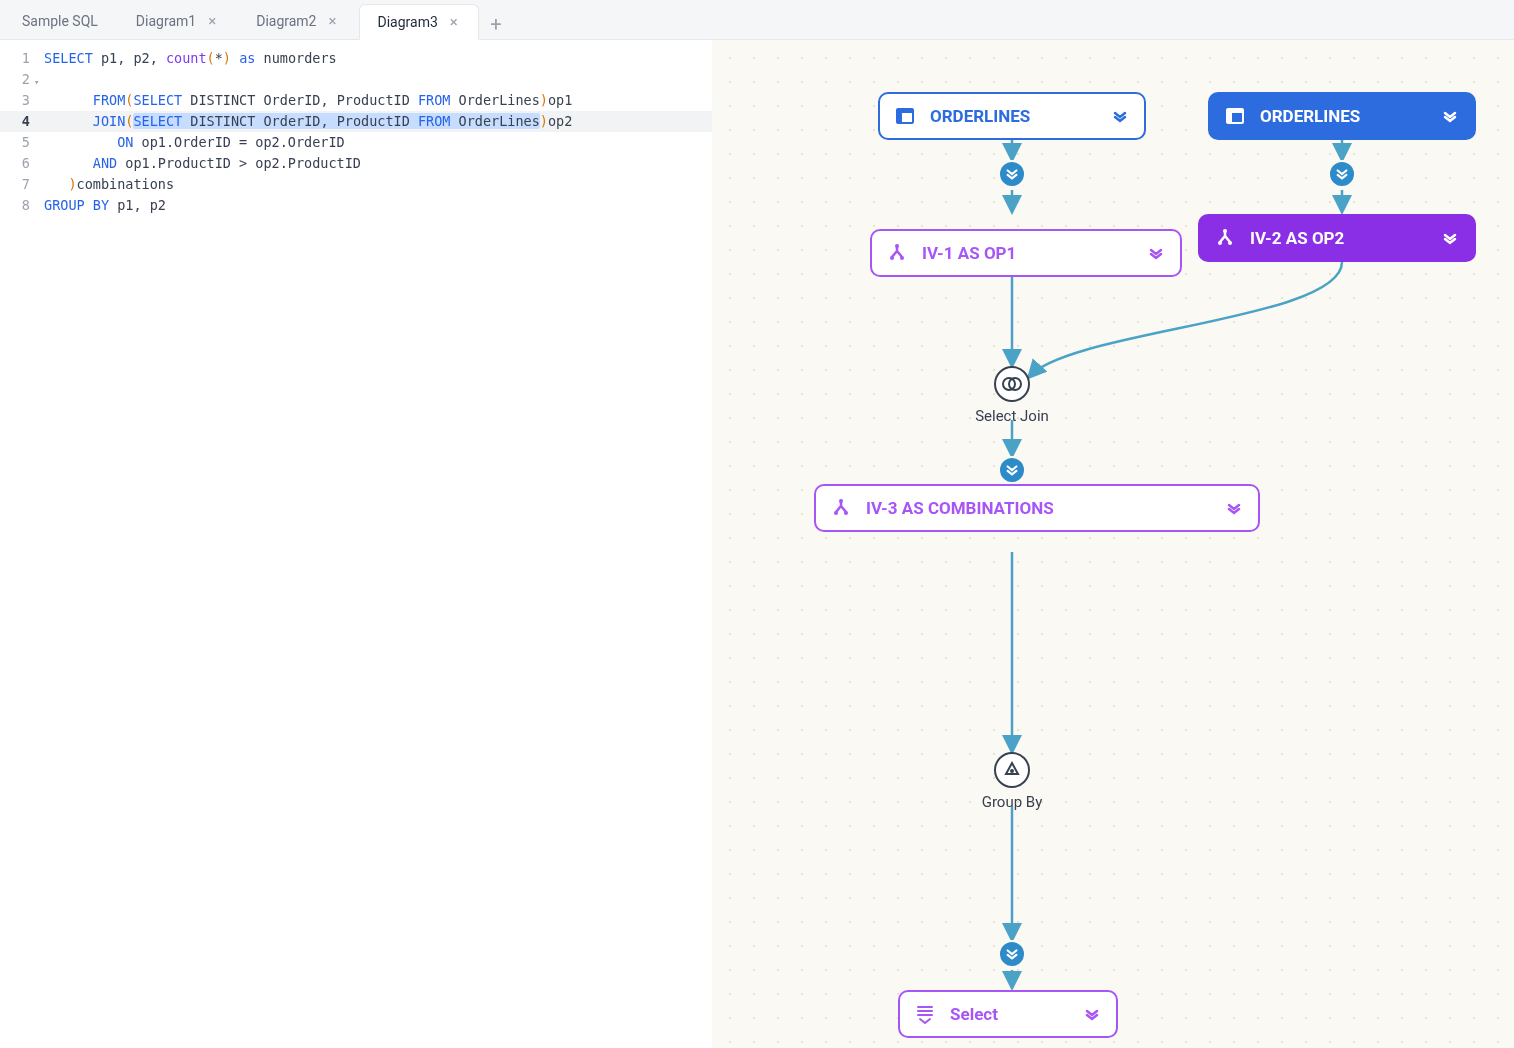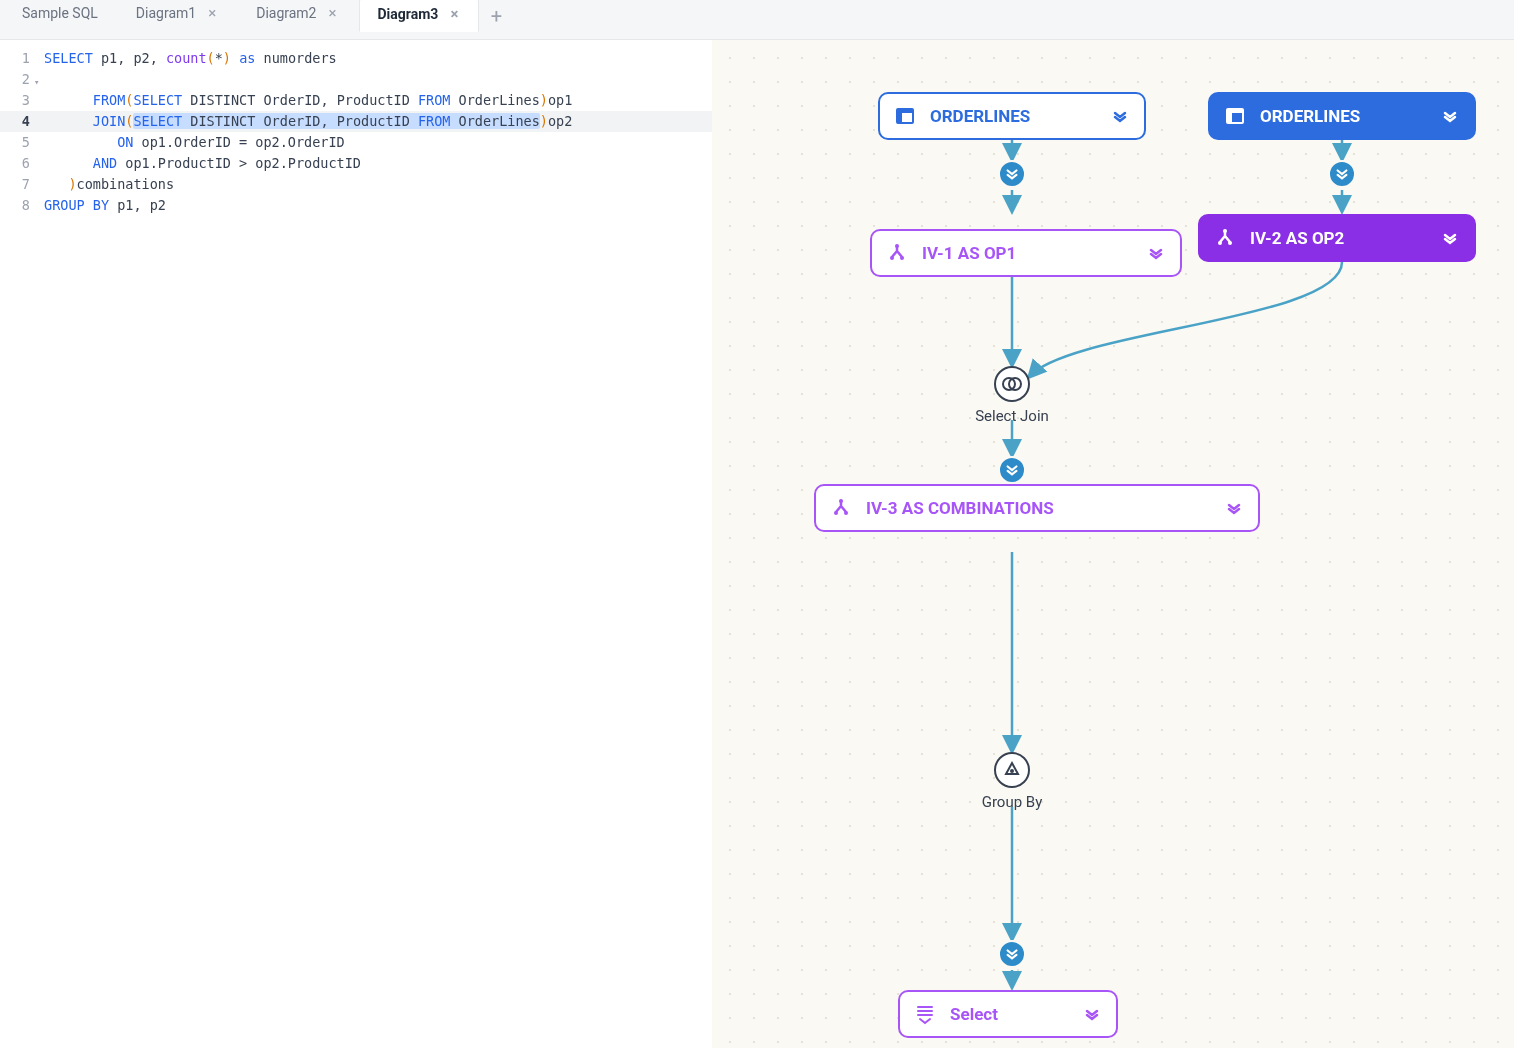--- a/index.html
+++ b/index.html
@@ -1,19 +1,19 @@
 <!DOCTYPE html>
 <html><head>
 <meta charset="utf-8">
 <style>
   html,body{margin:0;padding:0;width:1514px;height:1048px;font-family:-apple-system,BlinkMacSystemFont,"Segoe UI",Roboto,sans-serif;background:#f5f6f8;overflow:hidden}
   *{box-sizing:border-box}
-  .tabbar{height:40px;background:#f5f6f8;display:flex;align-items:flex-end;padding:8px 4px;border-bottom:1px solid #e5e7eb}
+  .tabbar{height:40px;background:#f5f6f8;display:flex;align-items:flex-end;padding:0 4px;border-bottom:1px solid #e5e7eb}
   .tab{height:36px;padding:0 18px;display:flex;align-items:center;gap:10px;font-size:14px;color:#6b7280;cursor:pointer;border-top-left-radius:6px;border-top-right-radius:6px;margin-right:2px}
-  .tab.active{background:#fff;color:#1f2937;font-weight:700;border:1px solid #e5e7eb;border-bottom:1px solid #fff;margin-bottom:-1px}
+  .tab.active{background:#fff;color:#1f2937;font-weight:400;border:1px solid #e5e7eb;border-bottom:1px solid #fff;margin-bottom:-1px}
   .tab .close{font-size:15px;color:#9ca3af;padding:0 2px}
   .addtab{width:30px;height:30px;display:flex;align-items:center;justify-content:center;color:#9ca3af;font-size:20px;cursor:pointer}
   .workspace{display:flex;height:1008px}
   .editor{width:712px;background:#fff;font-family:Menlo,Consolas,monospace;font-size:13.5px;line-height:21px;padding-top:8px;position:relative}
   .line{display:flex}
   .gutter{width:44px;text-align:right;padding-right:14px;color:#9ca3af;user-select:none;position:relative}
   .lineno.bold{font-weight:700;color:#374151}
   .fold{position:absolute;left:34px;top:3px;font-size:9px;color:#9ca3af}
   .code{white-space:pre;color:#374151}
   .line.hl{background:#f1f3f5}

